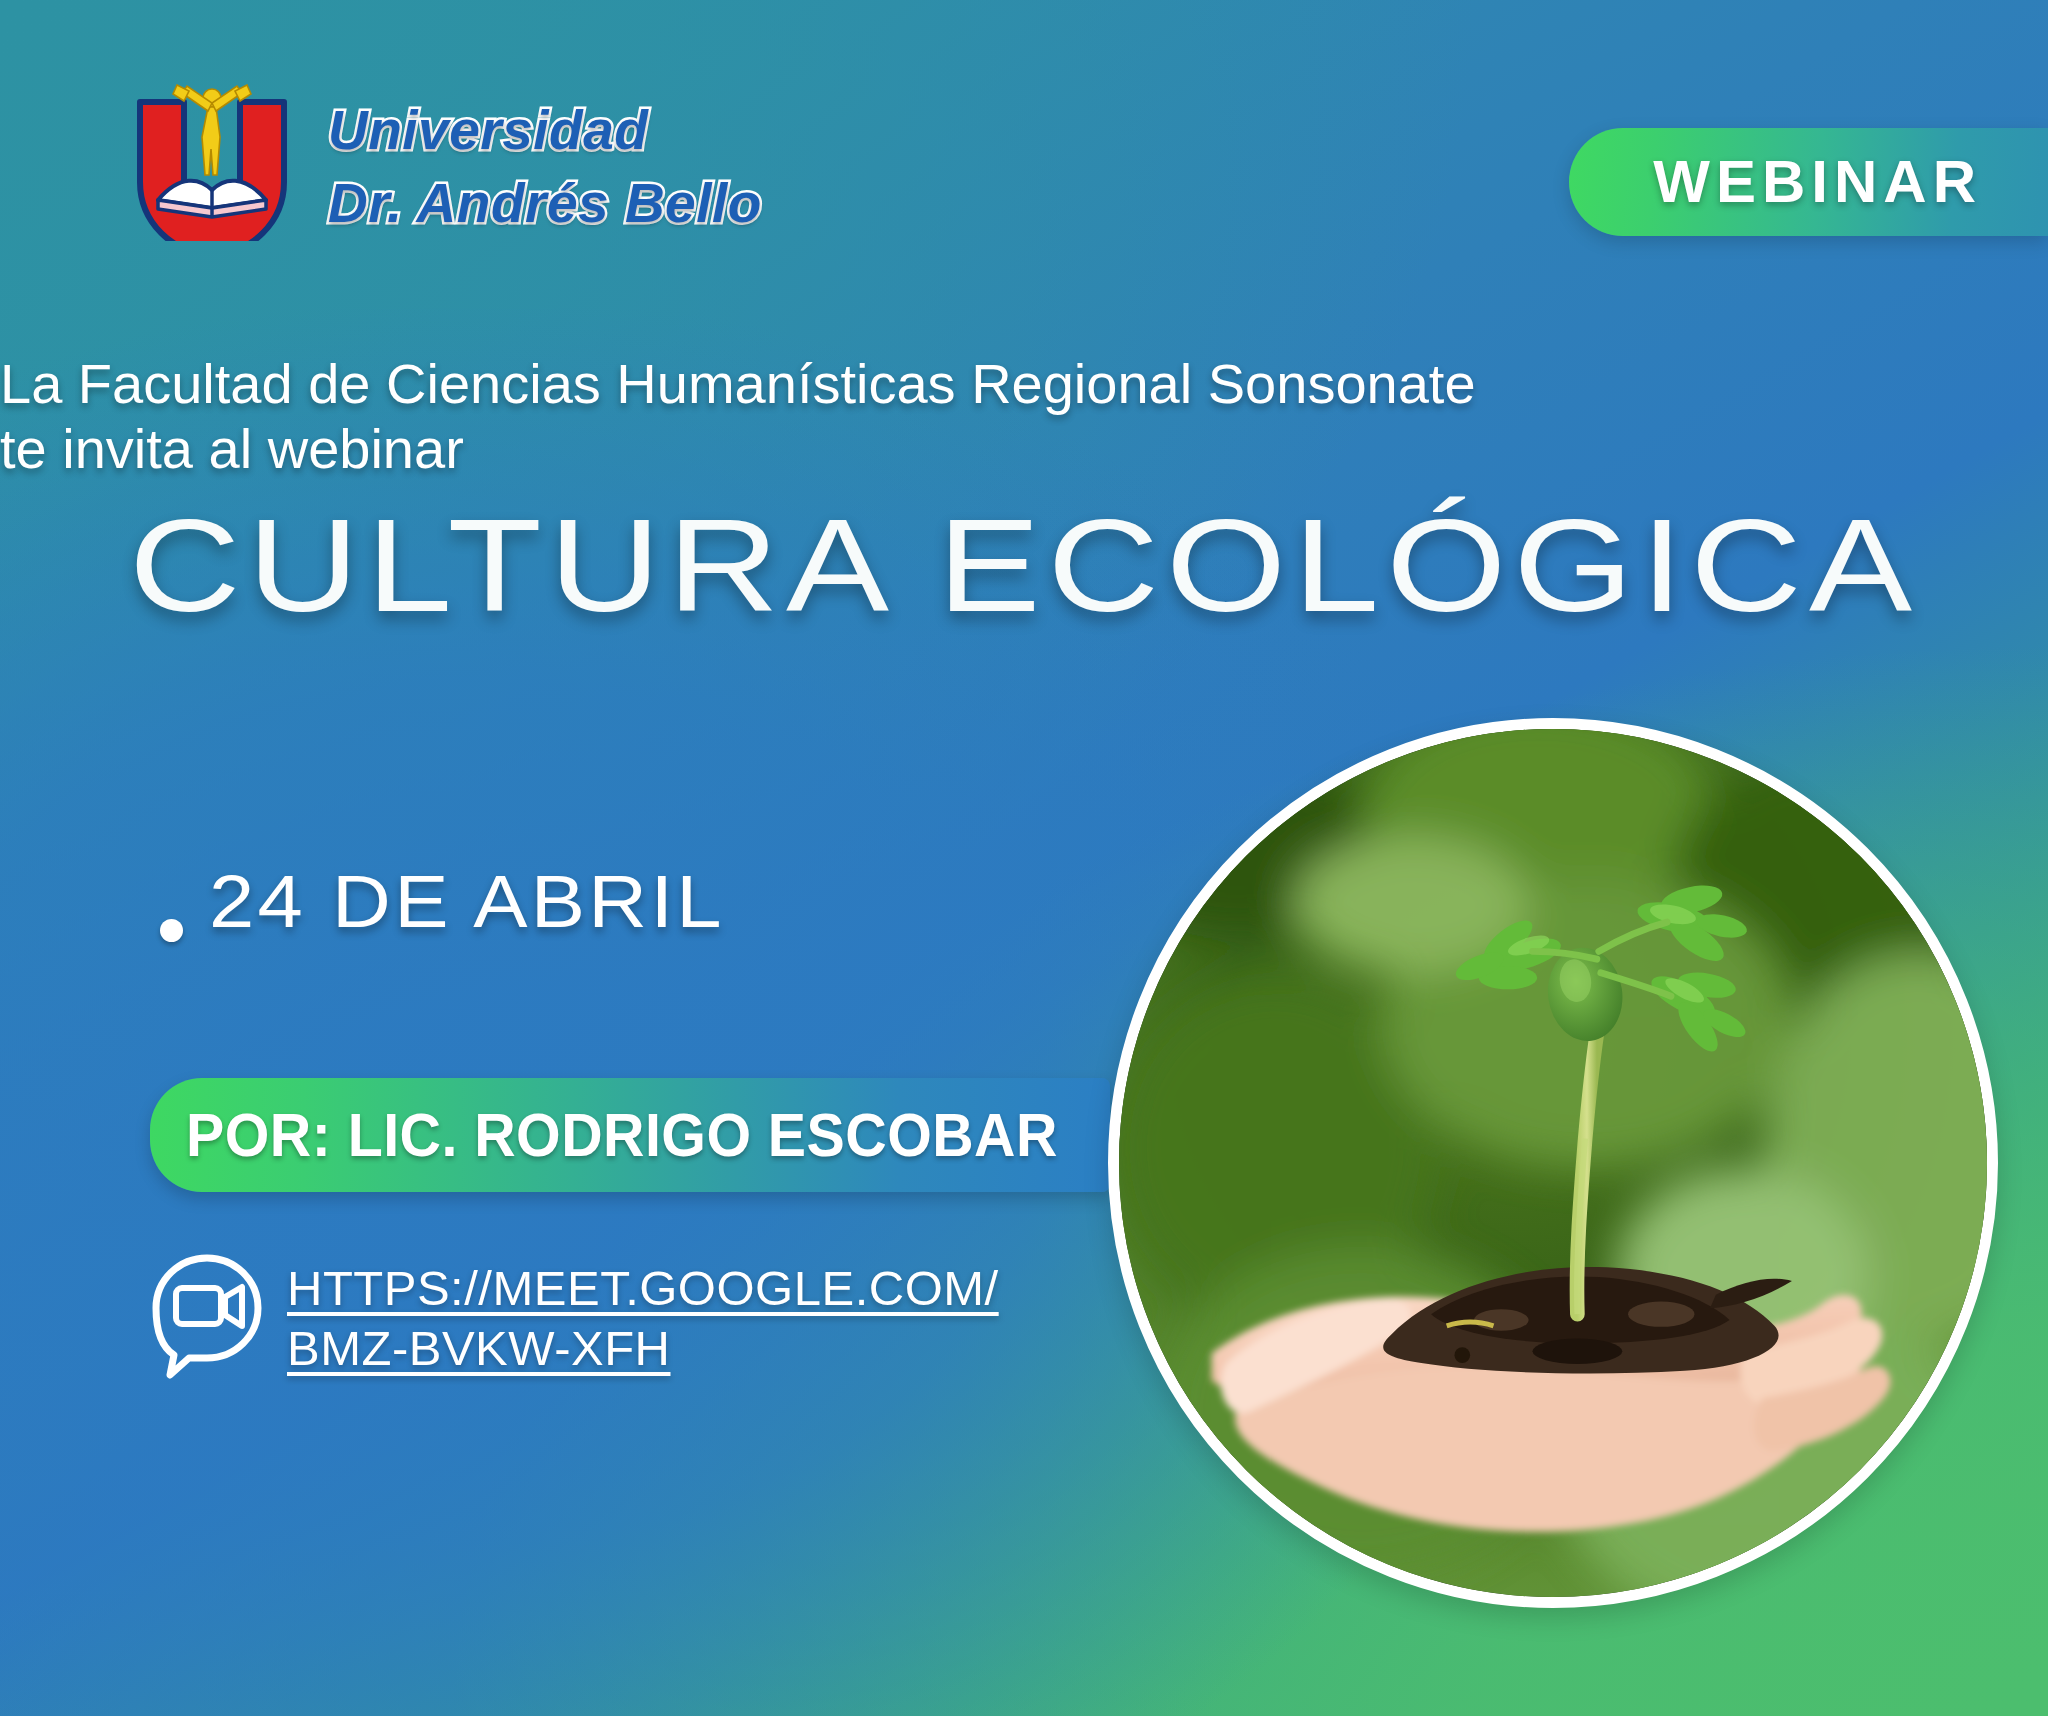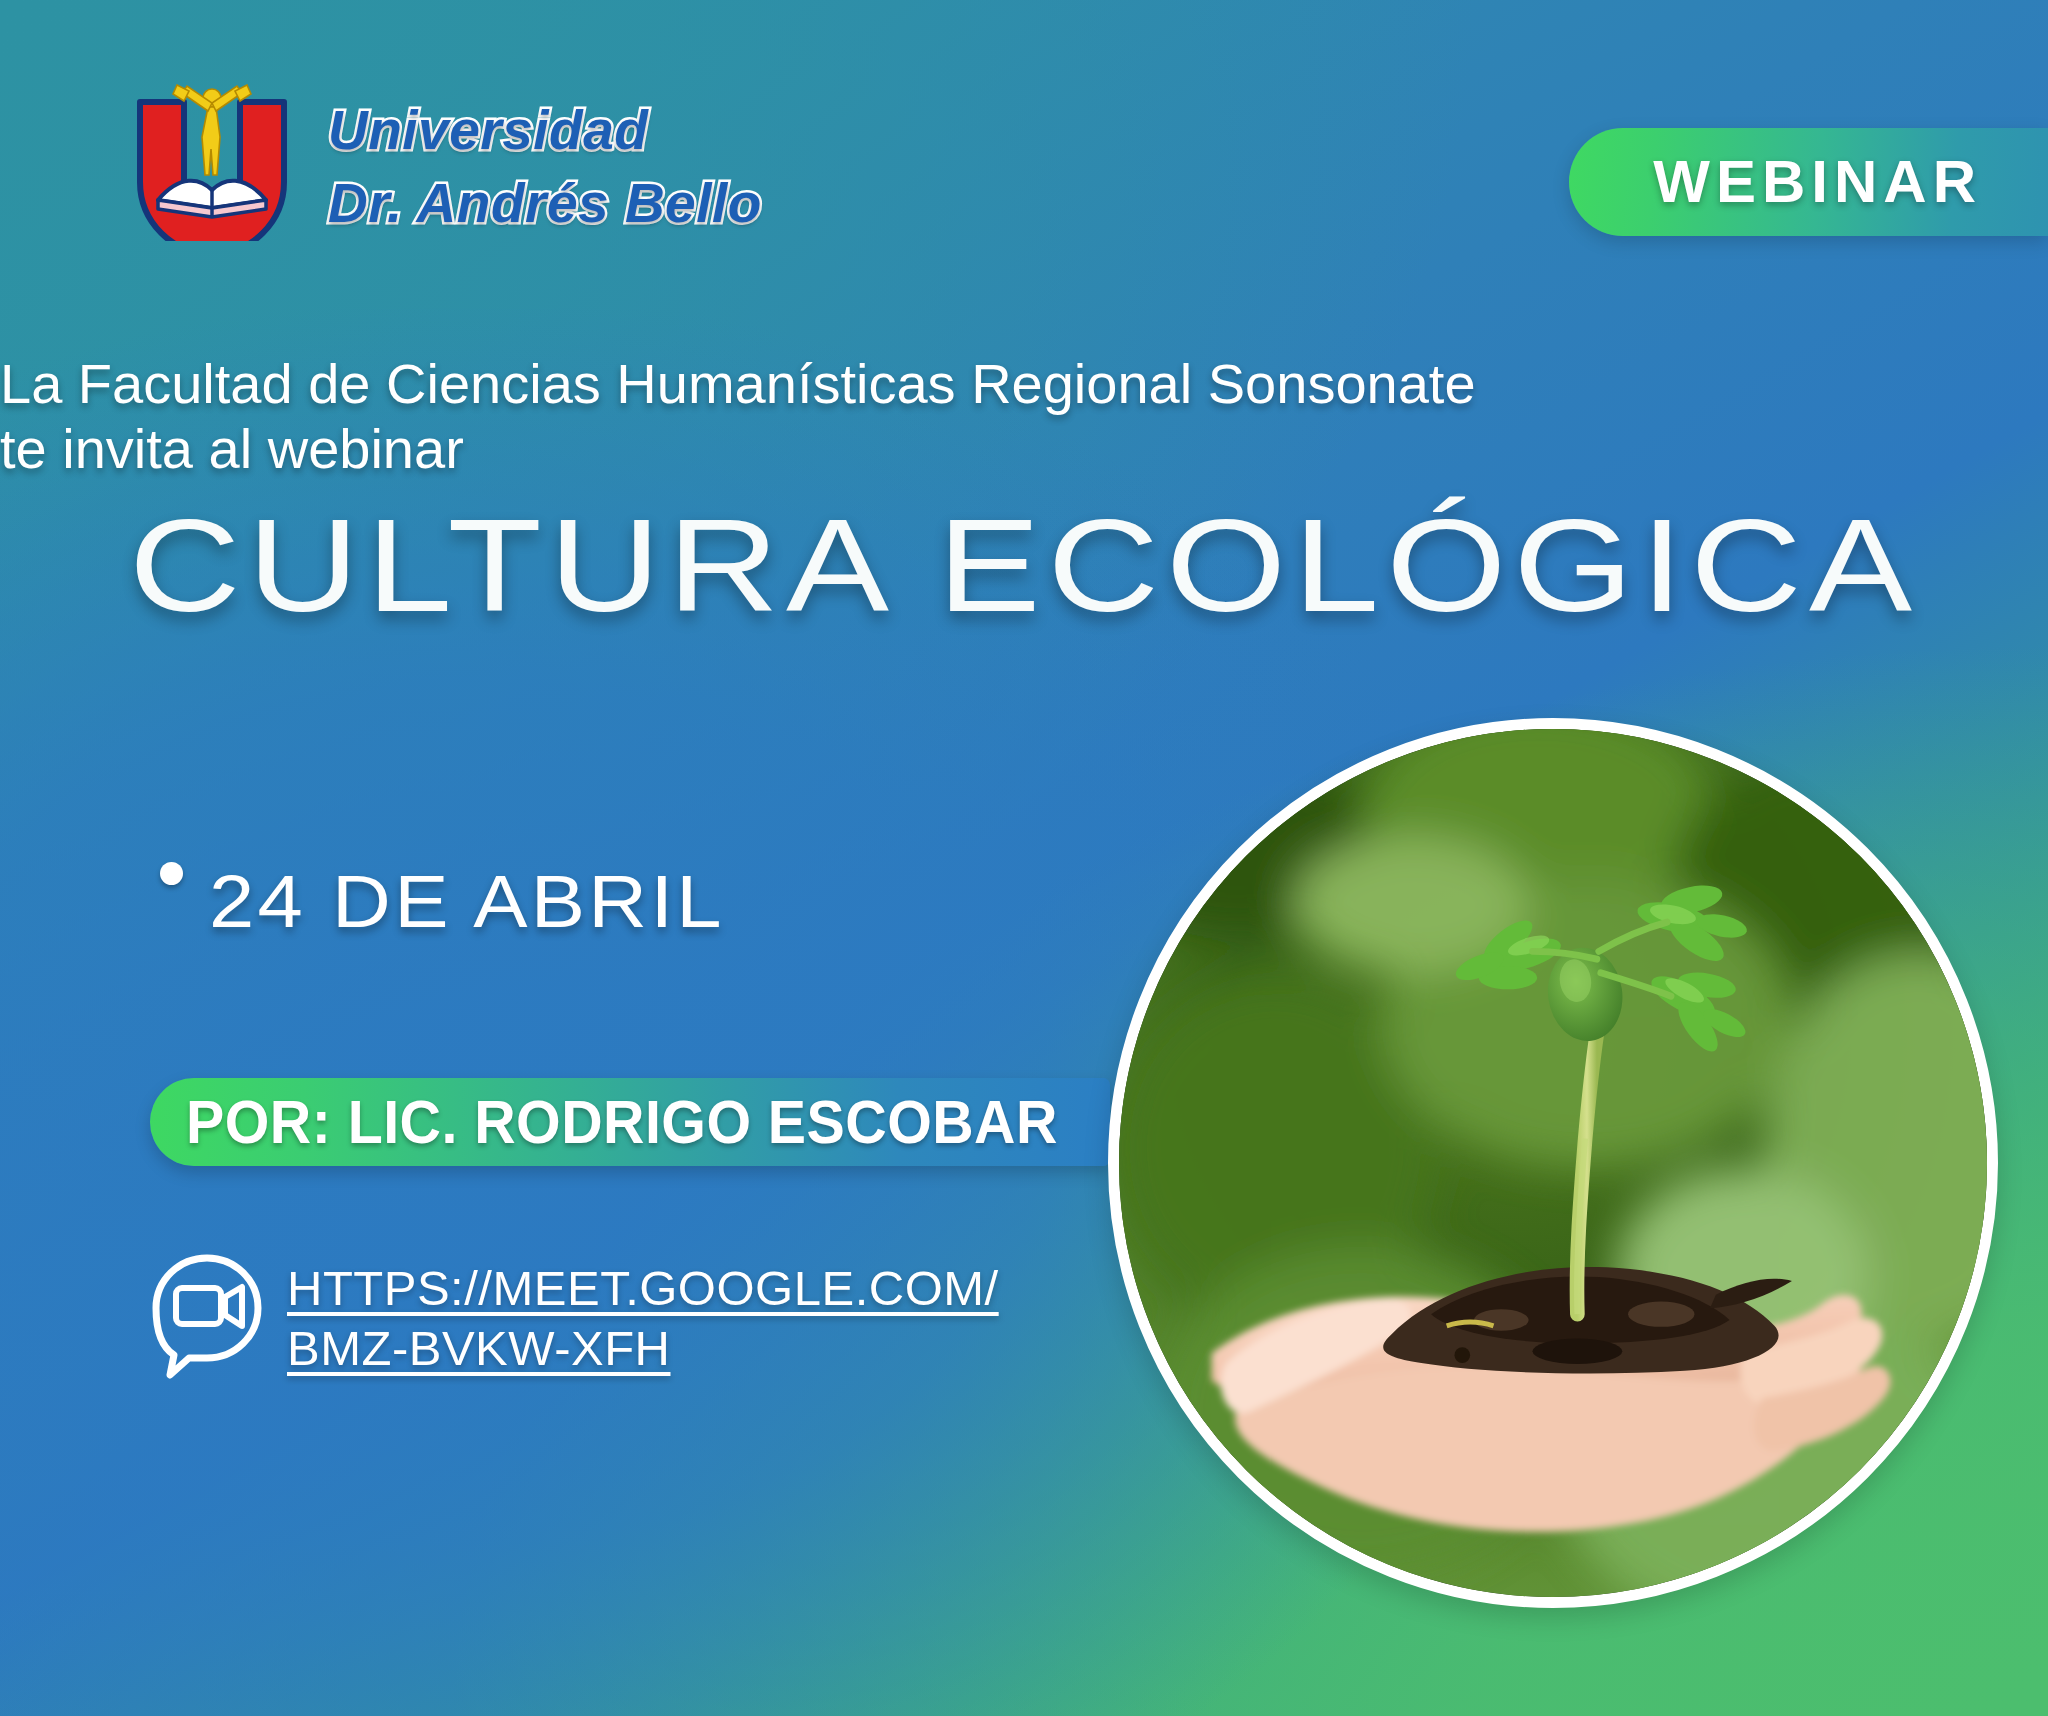--- a/index.html
+++ b/index.html
@@ -118,21 +118,21 @@
   .bullets {
     position: absolute;
     left: 160px;
     top: 862px;
     list-style: none;
     margin: 0;
     padding: 0;
   }
   .bullets li {
     display: flex;
-    align-items: flex-start;
+    align-items: flex-end;
     gap: 26px;
     margin-bottom: 14px;
   }
   .bullets .dot {
     width: 23px;
     height: 23px;
     border-radius: 50%;
     background: #ffffff;
     flex: 0 0 auto;
     box-shadow: 0 3px 5px rgba(0,0,0,0.3);
@@ -147,21 +147,21 @@
     transform: scaleX(1.1);
     transform-origin: left center;
   }
 
   
   .presenter-pill {
     position: absolute;
     left: 150px;
     top: 1078px;
     width: 960px;
-    height: 88px;
+    height: 114px;
     display: flex;
     align-items: center;
     padding-left: 36px;
     box-sizing: border-box;
     border-radius: 52px 8px 8px 52px;
     background: linear-gradient(90deg, #3ed862 0%, #3bcd72 16%, #34b093 44%, #2e88bc 78%, #2b7fc4 100%);
     box-shadow: 0 7px 16px rgba(0,0,0,0.18);
   }
   .presenter-pill .txt {
     color: #ffffff;

